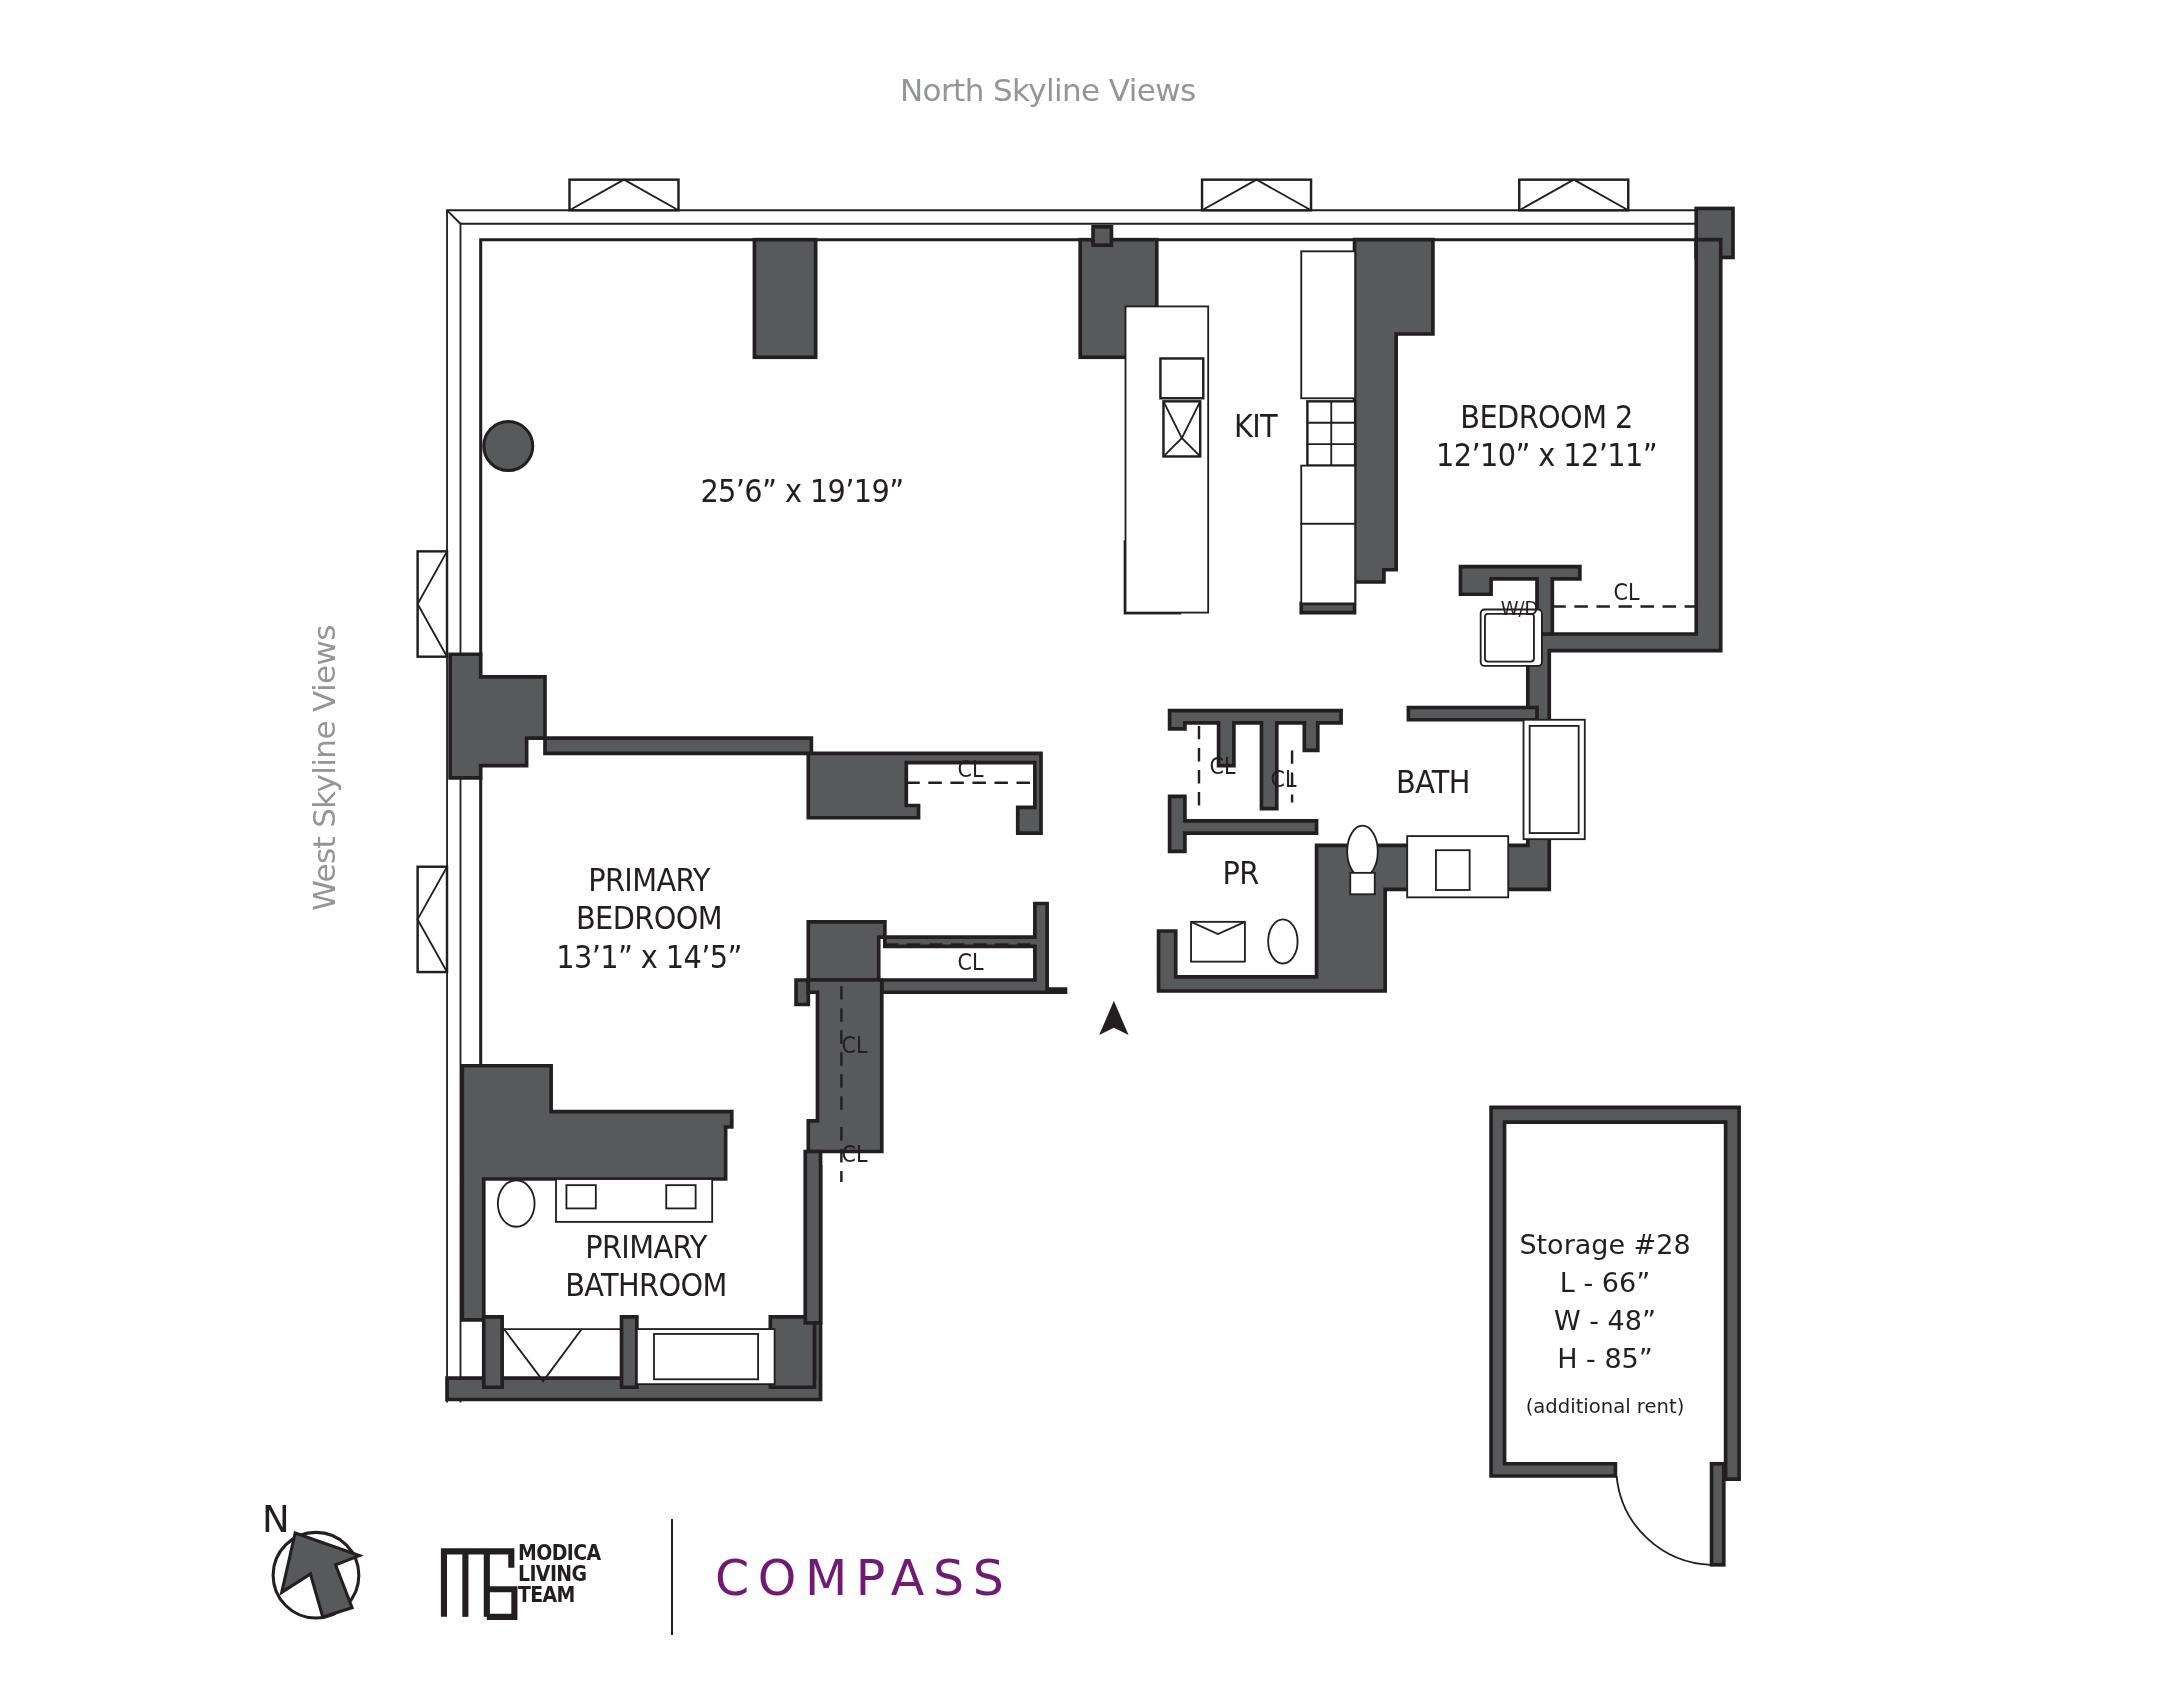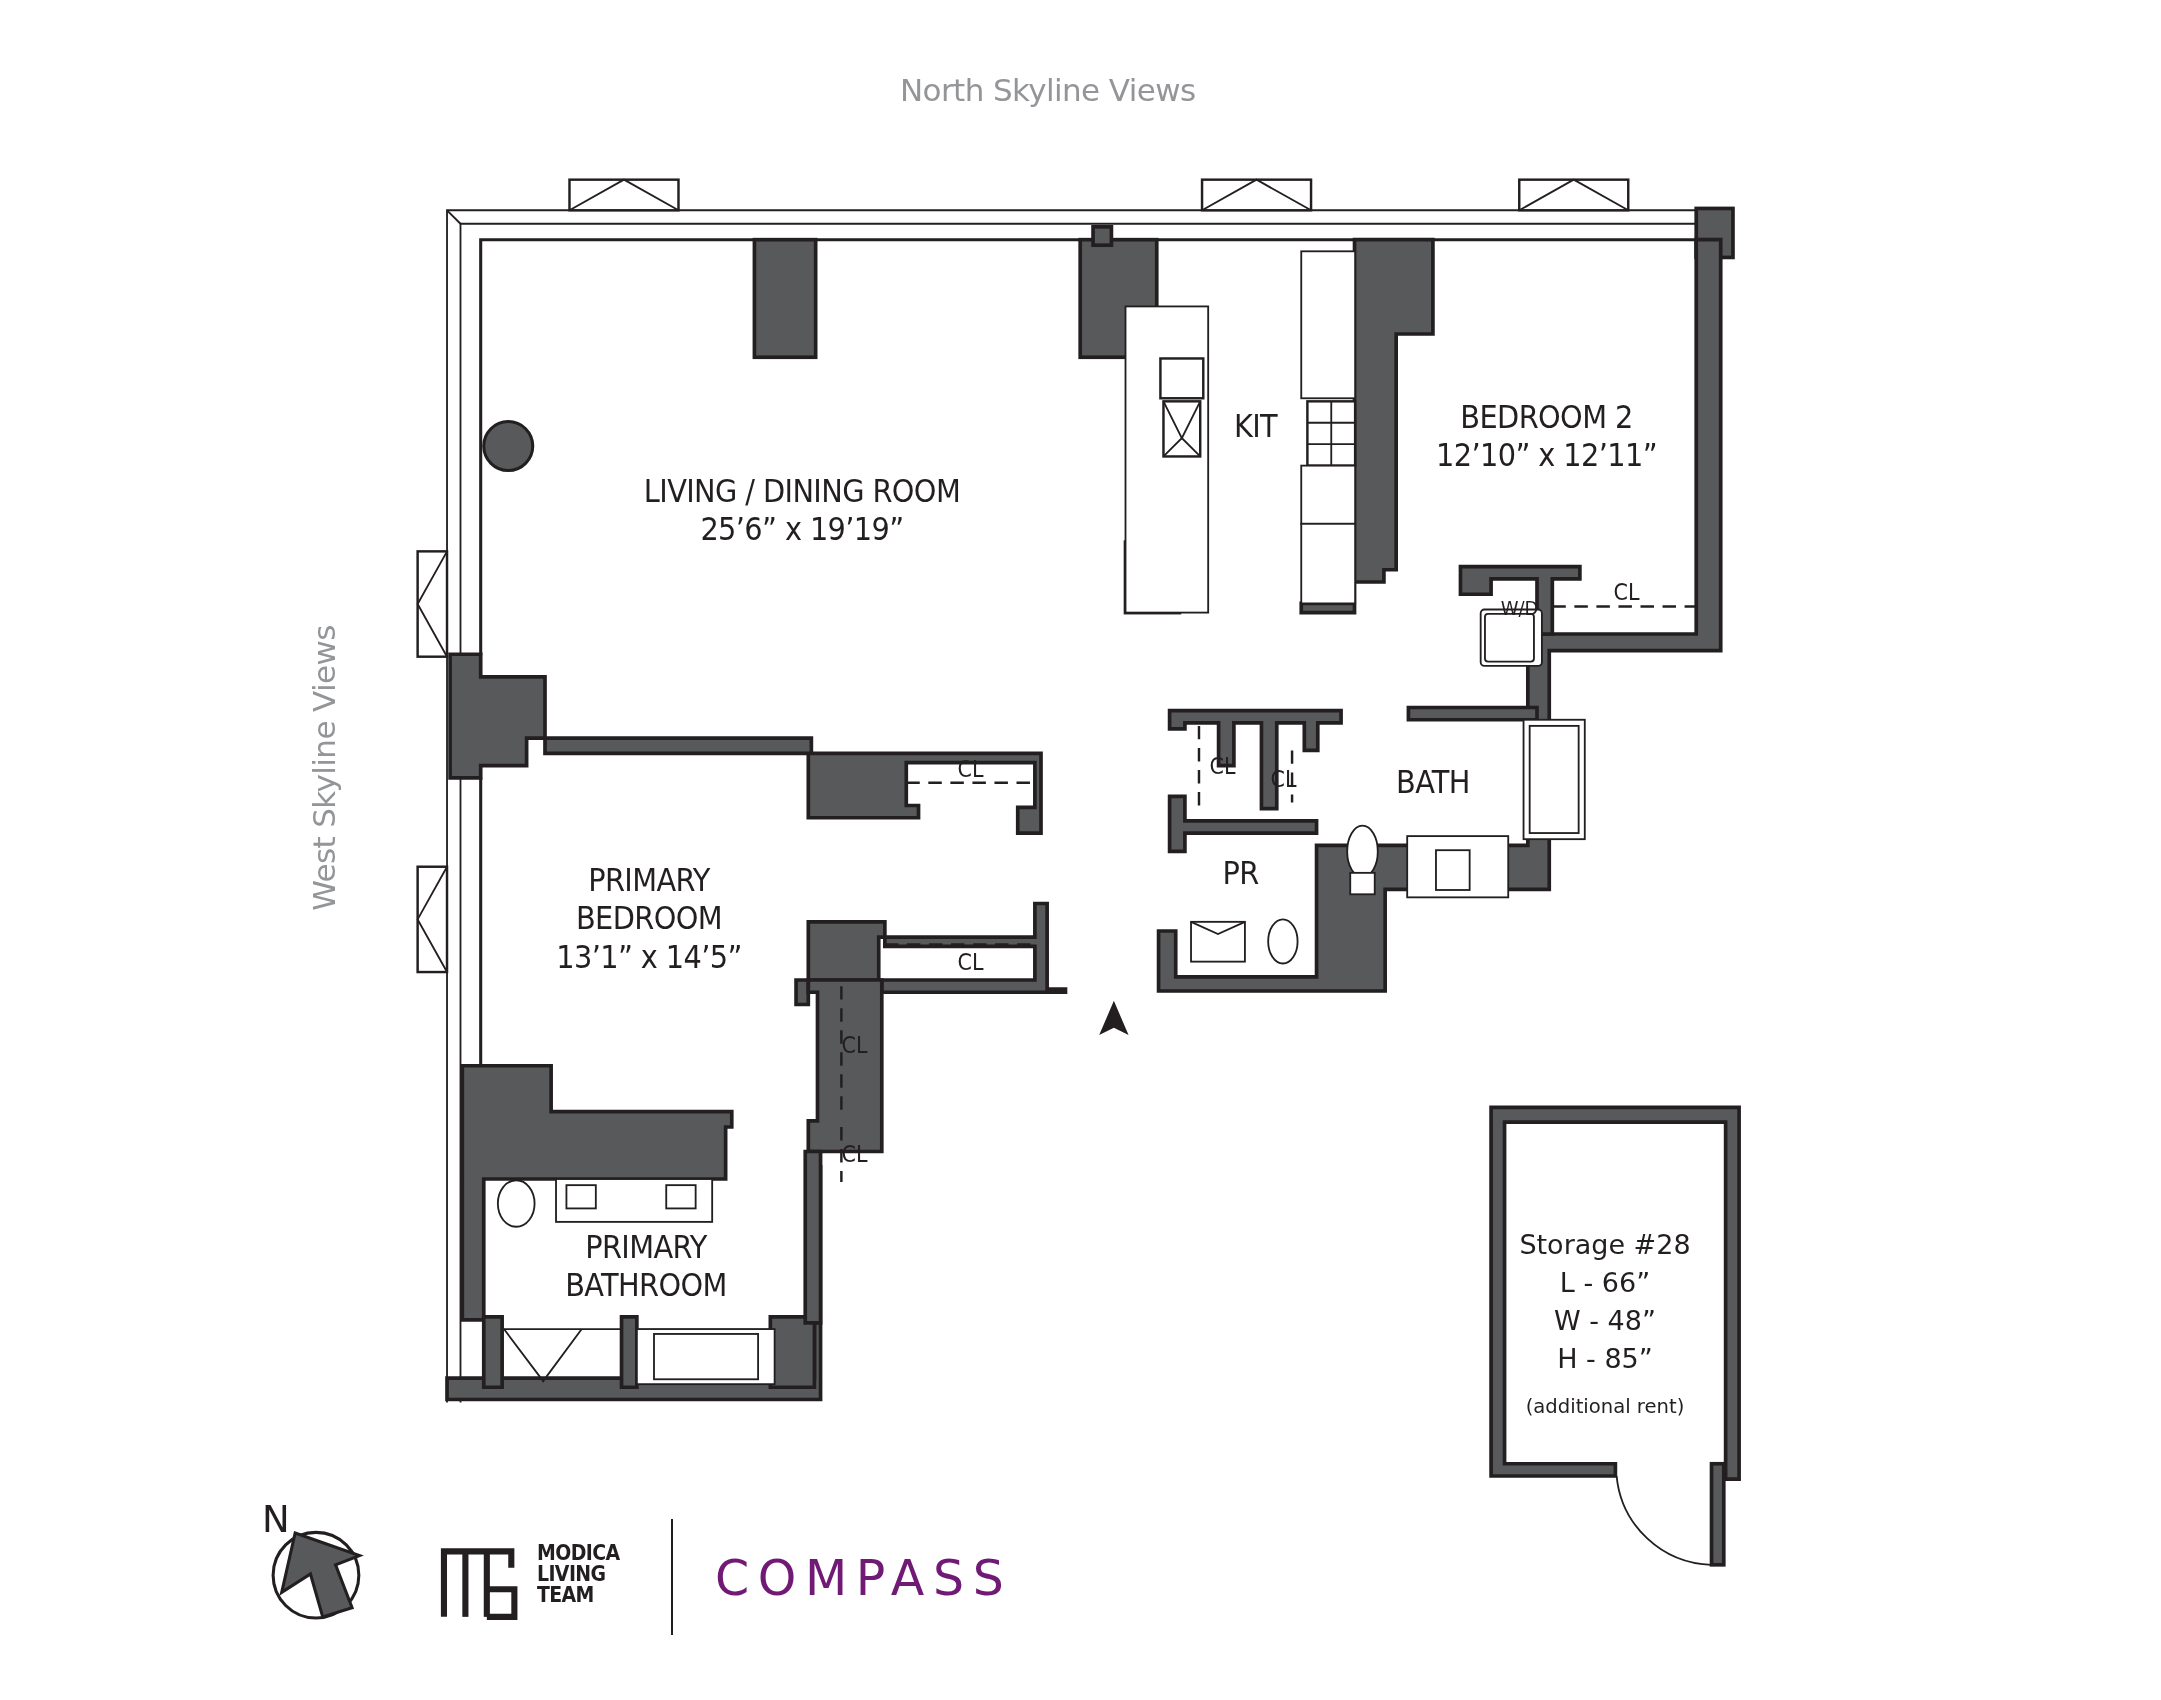--- a/index.html
+++ b/index.html
@@ -12,21 +12,21 @@
   .dash { fill:none; stroke:#231f20; stroke-width:4; stroke-dasharray:22 14; }
   .glass { fill:#ffffff; stroke:#231f20; stroke-width:3; }
   .lbl { position:absolute; color:#231f20; font-family:"DejaVu Sans", sans-serif; text-align:center; white-space:nowrap; line-height:1.2; font-stretch:condensed; }
   .room { font-size:32px; letter-spacing:-0.6px; }
   .cl { font-size:23px; }
   .view { position:absolute; color:#939598; font-family:"DejaVu Sans", sans-serif; font-size:31px; white-space:nowrap; letter-spacing:-0.6px; }
   .storage { position:absolute; left:1513px; top:1219px; width:184px; text-align:center; color:#231f20; font-family:"DejaVu Sans", sans-serif;margin-top:7px; }
   .storage div { font-size:27px; line-height:38px; }
   .storage .note { font-size:19.6px; margin-top:17px; line-height:24.5px; }
   .logo-mg { position:absolute; left:440px; top:1543px; display:flex; align-items:center; }
-  .mg-text { font-family:"DejaVu Sans", sans-serif; font-weight:bold; font-size:21px; line-height:21px; color:#231f20; margin-left:20px; letter-spacing:-0.6px; font-stretch:condensed; }
+  .mg-text { font-family:"DejaVu Sans", sans-serif; font-weight:bold; font-size:21px; line-height:21px; color:#231f20; margin-left:1px; letter-spacing:-0.6px; font-stretch:condensed; }
   .divider { position:absolute; left:671px; top:1519px; width:1.8px; height:116px; background:#231f20; }
   .compass-text { position:absolute; left:715px; top:1550px; font-family:"DejaVu Sans", sans-serif; font-size:49px; letter-spacing:8.6px; color:#701a75; }
   .north-n { position:absolute; left:262px; top:1498px; font-family:"DejaVu Sans", sans-serif; font-size:37px; color:#231f20; }
 </style>
 </head>
 <body>
 
 <svg id="plan" viewBox="0 0 3529 2777" xmlns="http://www.w3.org/2000/svg">
 
   <g>
@@ -155,21 +155,20 @@
     <line x1="760" y1="2533" x2="760" y2="2640"></line>
     <line x1="795" y1="2533" x2="795" y2="2640"></line>
     <polyline points="795,2595 840,2595 840,2640 795,2640"></polyline>
   </g>
 </svg>
 
 <div class="view" style="left:900px; top:72px;">North Skyline Views</div>
 <div class="view" style="left:181px; top:750px; transform:rotate(-90deg); transform-origin:center;">West Skyline Views</div>
 
 <div class="lbl room" style="left:603px; top:472px; width:398px;">
-  <div>LIVING / DINING ROOM</div>
   <div>25’6” x 19’19”</div>
 </div>
 
 <div class="lbl room" style="left:1228px; top:407px; width:55px;">KIT</div>
 
 <div class="lbl room" style="left:1433px; top:398px; width:227px;">
   <div>BEDROOM 2</div>
   <div>12’10” x 12’11”</div>
 </div>
 

